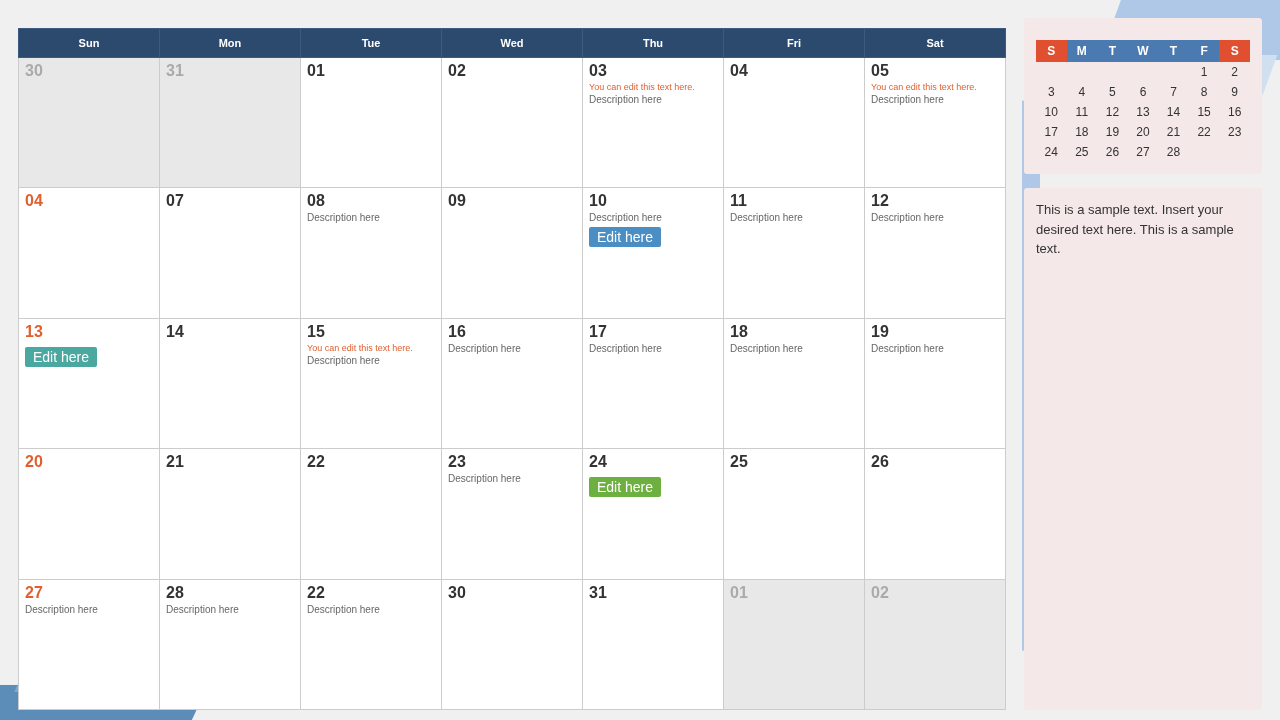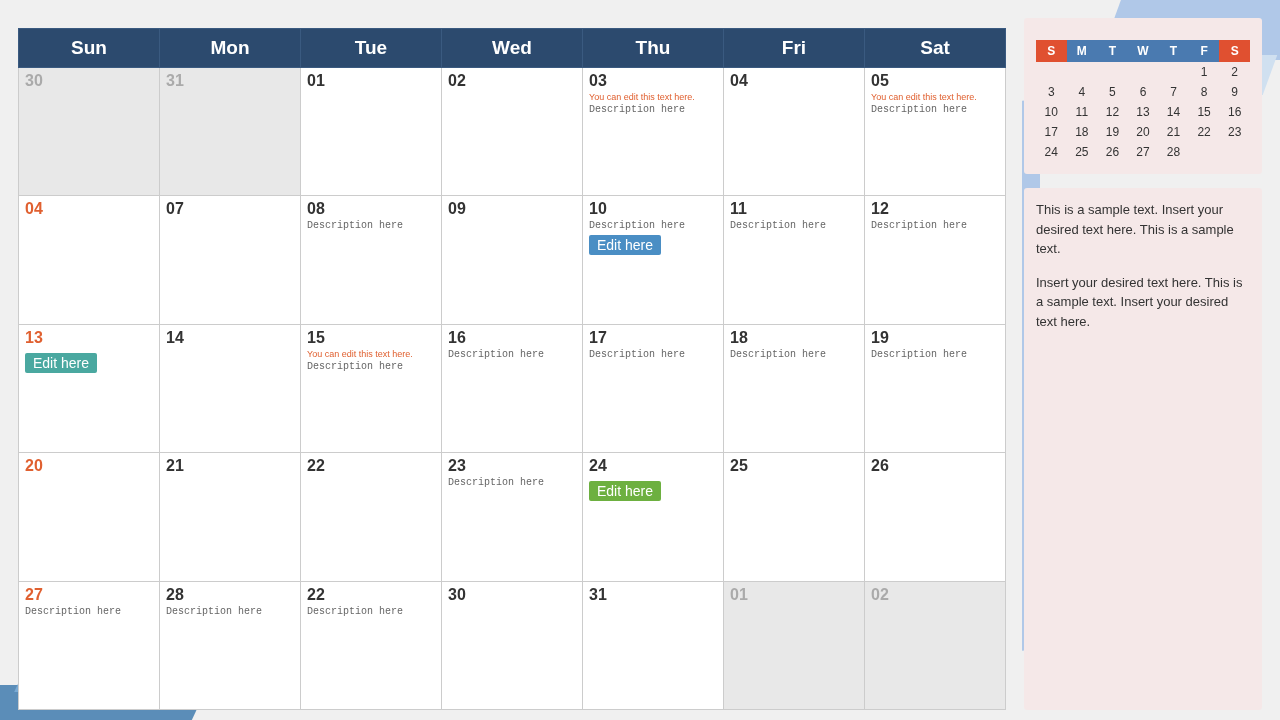--- a/index.html
+++ b/index.html
@@ -114,21 +114,21 @@
       width: 100%;
       border-collapse: collapse;
       flex: 1;
       background: white;
     }
 
     .cal-header th {
       background: #2c4a6e;
       color: white;
       text-align: center;
-      font-size: 19px;
+      font-size: 11px;
       font-weight: 600;
       padding: 8px 0;
       border: 1px solid #3a5a80;
     }
 
     .cal-table td {
       border: 1px solid #ccc;
       vertical-align: top;
       width: 133px;
       height: 100px;
@@ -147,21 +147,20 @@
       display: block;
       margin-bottom: 2px;
     }
     .day-num.sunday { color: #e06030; }
     .day-num.prev-next { color: #aaa; }
     .day-desc {
       font-size: 10px;
       color: #666;
       display: block;
       margin-top: 2px;
-      font-family: Liberation Mono, monospace;
     }
     .day-edit-note {
       font-size: 9px;
       color: #e06030;
       display: block;
     }
 
     .edit-badge {
       display: inline-block;
       padding: 2px 8px;
@@ -463,16 +462,15 @@
               <td>27</td>
               <td>28</td>
               <td></td>
               <td></td>
             </tr>
           </tbody>
       </table>
     </div>
     <div class="sample-text-box">
       <p class="sample-text">This is a sample text. Insert your desired text here. This is a sample text.</p>
-      <p class="sample-text">Insert your desired text here. This is a sample text. Insert your desired text here.</p>
     </div>
   </div>
 </div>
 
 </body></html>

